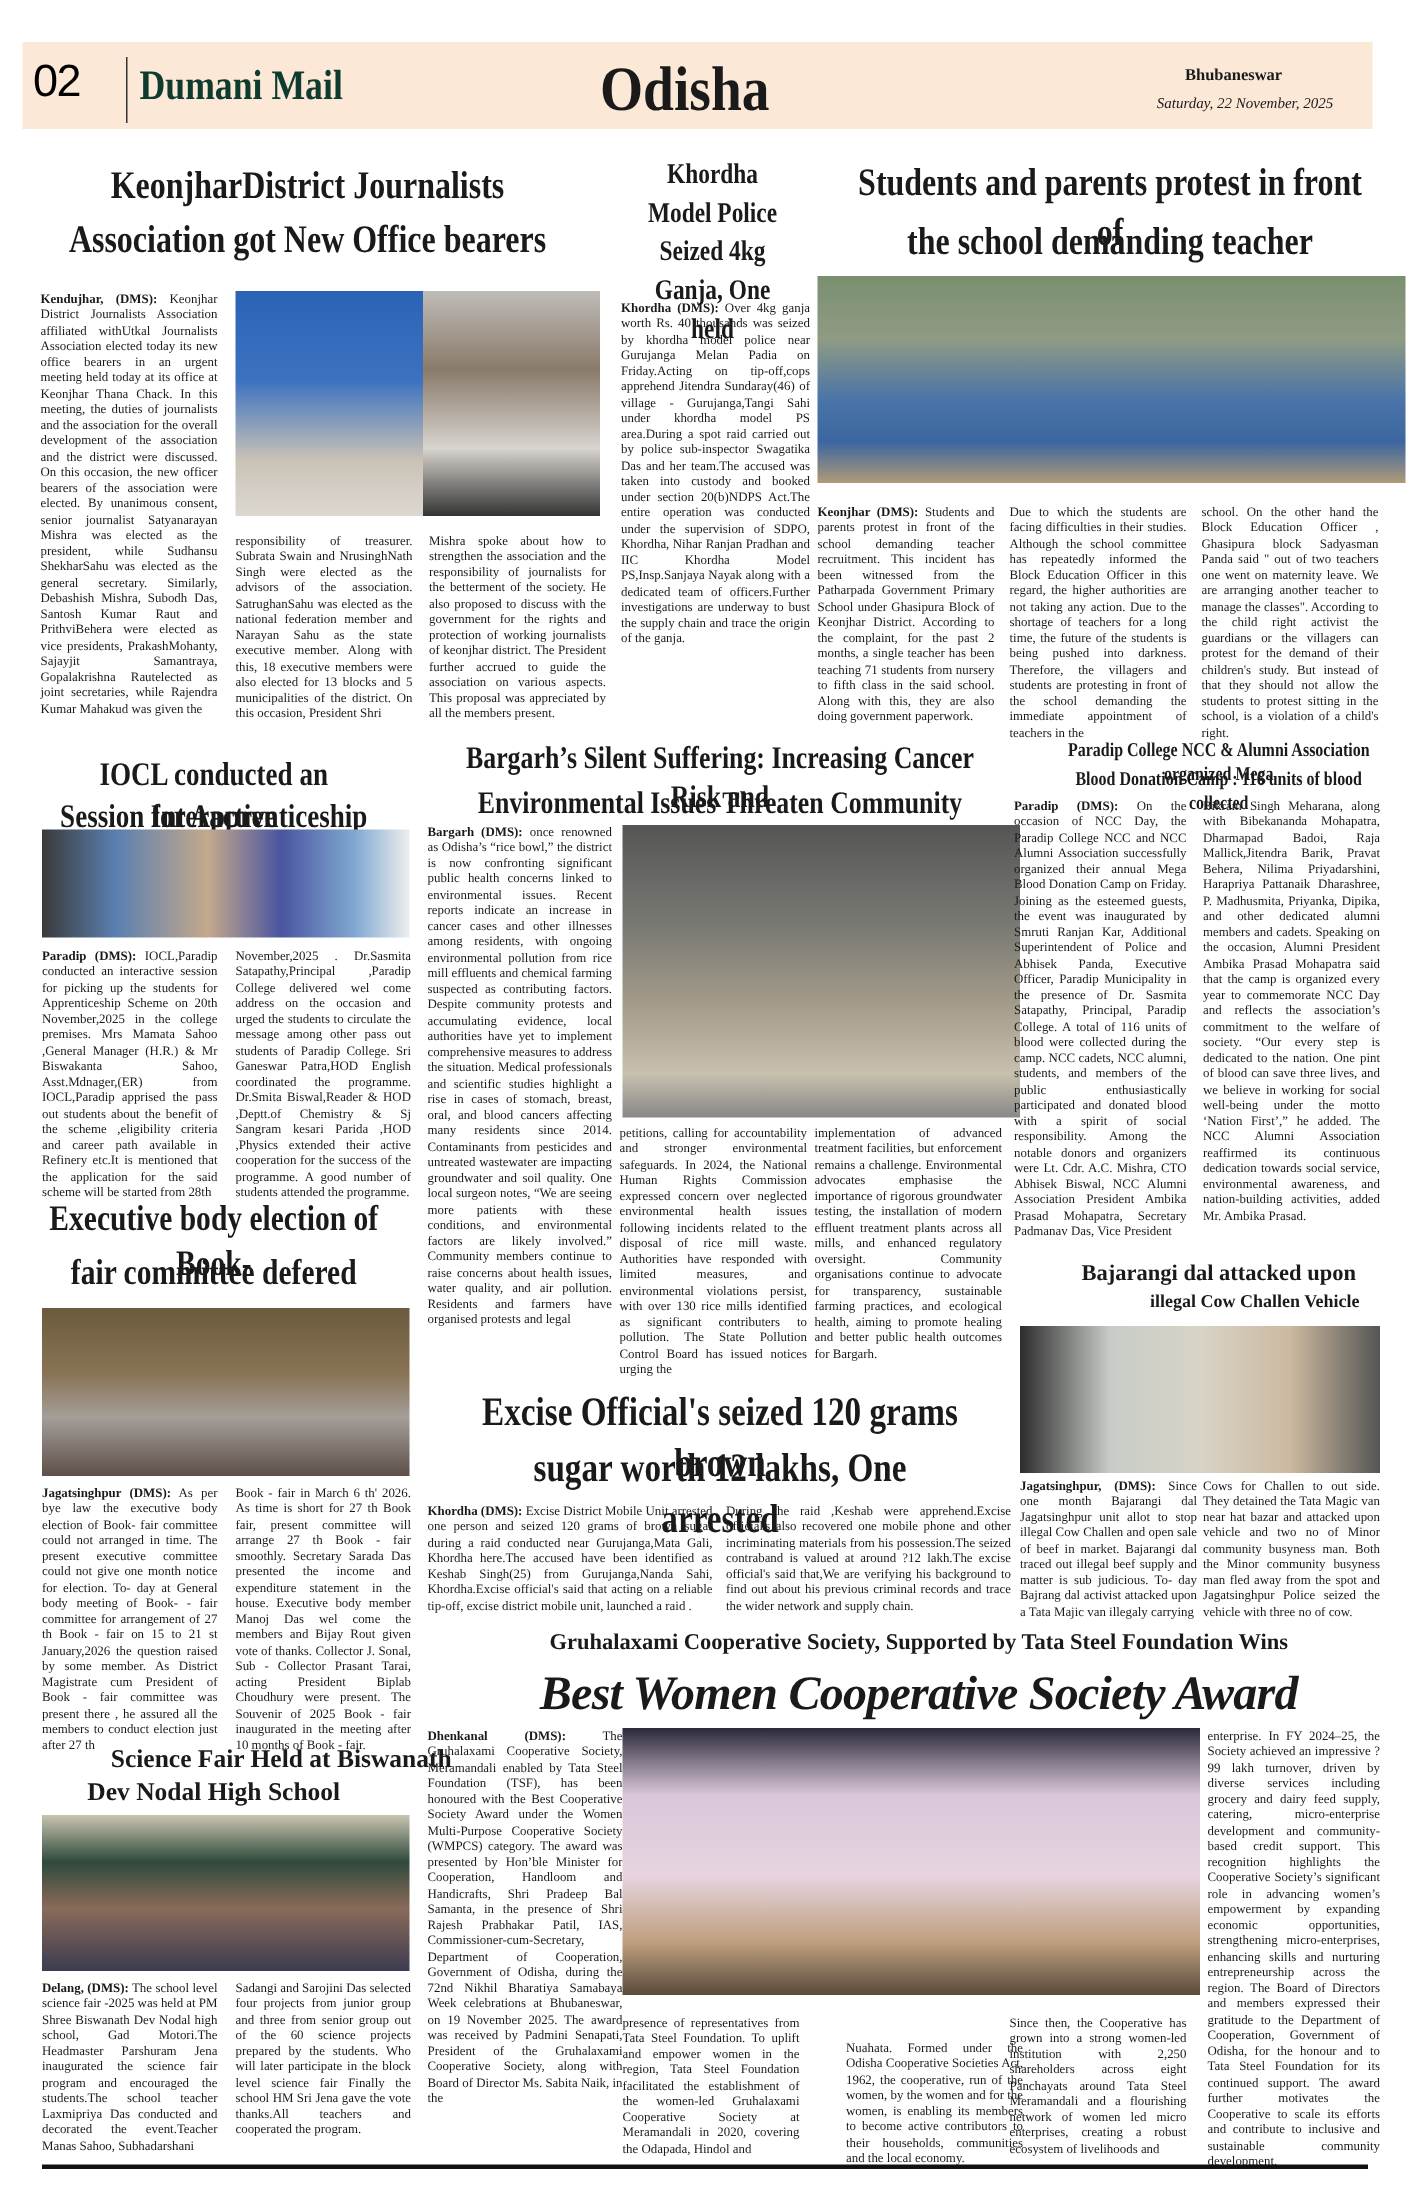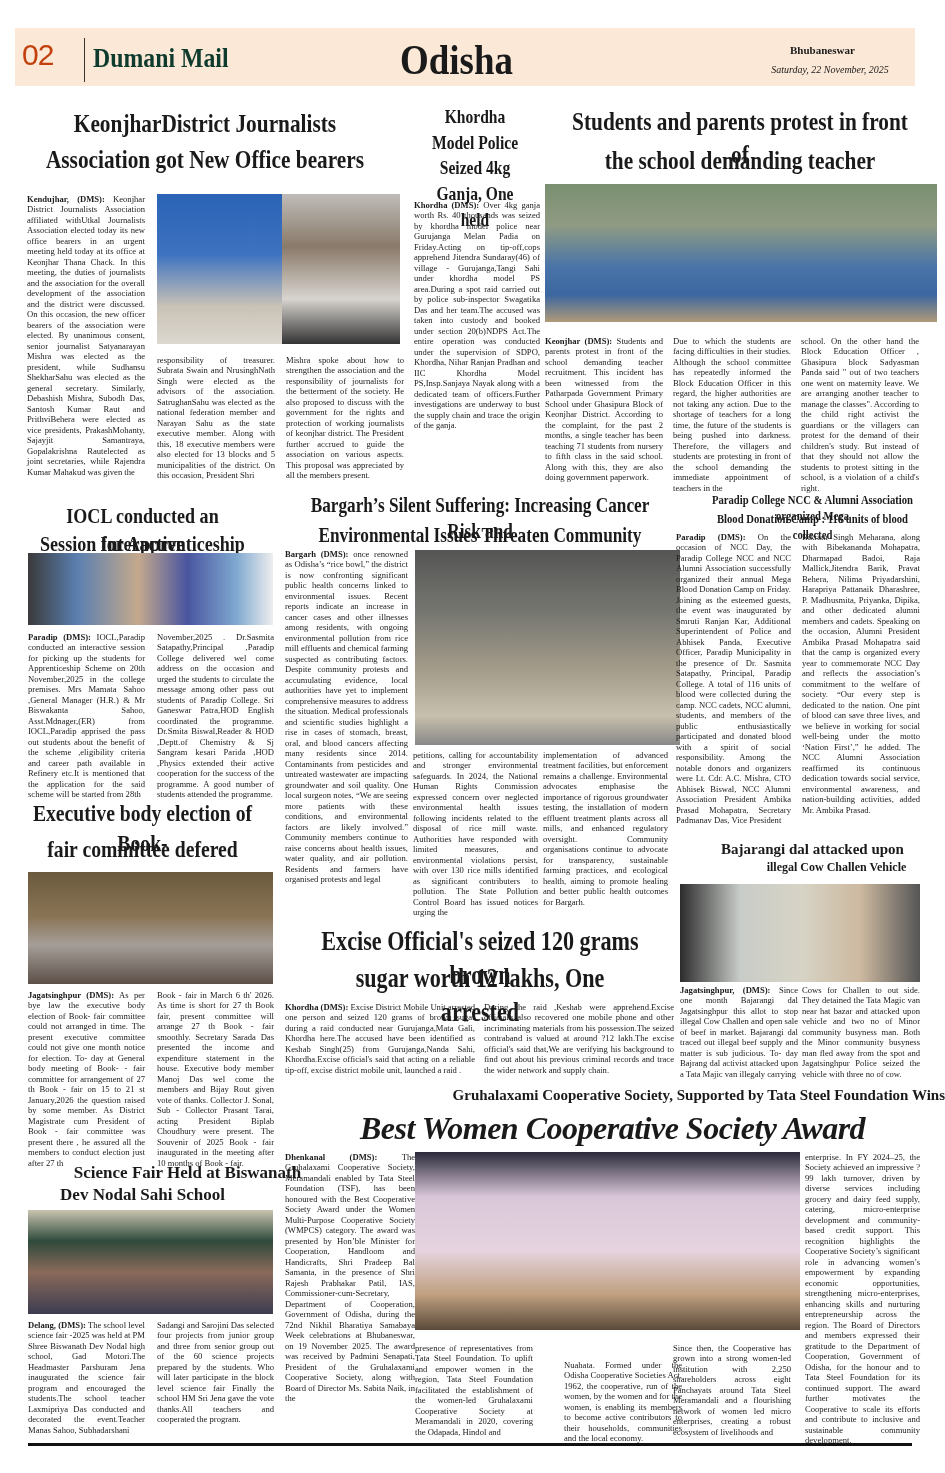--- a/index.html
+++ b/index.html
@@ -1,19 +1,19 @@
 <!DOCTYPE html>
 <html><head>
 <meta charset="utf-8">
 <style>
   * { box-sizing: border-box; margin: 0; padding: 0; }
   body { width: 945px; height: 1473px; background: #fff; font-family: "Liberation Serif", serif; color: #1a1a1a; position: relative; overflow: hidden; }
   .abs { position: absolute; }
   .masthead { left: 15px; top: 28px; width: 900px; height: 58px; background: #fbe8d6; }
-  .pg-num { left: 22px; top: 38px; font-family: "Liberation Sans", sans-serif; font-size: 30px; font-weight: 300; color: #c2410c; letter-spacing: -1px; }
+  .pg-num { left: 22px; top: 38px; font-family: "Liberation Sans", sans-serif; font-size: 30px; font-weight: 300; color: #000000; letter-spacing: -1px; }
   .mast-div { left: 84px; top: 38px; width: 1px; height: 44px; background: #333; }
   .brand { left: 93px; top: 42px; font-size: 28px; font-weight: bold; color: #0e3b2e; transform: scaleX(0.85); transform-origin: left; }
   .section { left: 400px; top: 36px; font-size: 42px; font-weight: bold; color: #1a1a1a; transform: scaleX(0.88); transform-origin: left; }
   .city { left: 790px; top: 44px; width: 120px; text-align: left; font-size: 11px; font-weight: bold; }
   .date { left: 745px; top: 64px; width: 170px; text-align: center; font-size: 10px; font-style: italic; }
   .hl { font-weight: bold; text-align: center; line-height: 1.25; color: #1a1a1a; }
   .hl-cond { transform: scaleX(0.82); transform-origin: center; }
   .body { font-size: 8.6px; line-height: 1.22; text-align: justify; }
   .body b { font-weight: bold; }
   .photo { background: #777; overflow: hidden; }
@@ -73,31 +73,31 @@
 <div class="abs body" style="left:157px;top:990px;width:117px;">Book - fair in March 6 th' 2026. As time is short for 27 th Book fair, present committee will arrange 27 th Book - fair smoothly. Secretary Sarada Das presented the income and expenditure statement in the house. Executive body member Manoj Das wel come the members and Bijay Rout given vote of thanks. Collector J. Sonal, Sub - Collector Prasant Tarai, acting President Biplab Choudhury were present. The Souvenir of 2025 Book - fair inaugurated in the meeting after 10 months of Book - fair.</div>
 
 <div class="abs hl hl-cond" style="left:280px;top:925px;width:400px;font-size:27px;">Excise Official's seized 120 grams brown</div>
 <div class="abs hl hl-cond" style="left:280px;top:962px;width:400px;font-size:27px;">sugar worth 12 lakhs, One arrested</div>
 <div class="abs body" style="left:285px;top:1002px;width:190px;"><b>Khordha (DMS):</b> <span>Excise District Mobile Unit arrested one person and seized 120 grams of brown sugar during a raid conducted near Gurujanga,Mata Gali, Khordha here.The accused have been identified as Keshab Singh(25) from Gurujanga,Nanda Sahi, Khordha.Excise official's said that acting on a reliable tip-off, excise district mobile unit, launched a raid .</span></div>
 <div class="abs body" style="left:484px;top:1002px;width:190px;">During the raid ,Keshab were apprehend.Excise official's also recovered one mobile phone and other incriminating materials from his possession.The seized contraband is valued at around ?12 lakh.The excise official's said that,We are verifying his background to find out about his previous criminal records and trace the wider network and supply chain.</div>
 
 <div class="abs hl" style="left:680px;top:840px;width:265px;font-size:15px;">Bajarangi dal attacked upon</div>
 <div class="abs hl" style="left:704px;top:860px;width:265px;font-size:12px;">illegal Cow Challen Vehicle</div>
 <div class="abs photo" style="left:680px;top:884px;width:240px;height:98px;background:linear-gradient(90deg,#2c2c2c 0%,#c8ccc8 25%,#d7d4c6 50%,#cdb9a0 75%,#555 100%);"></div>
-<div class="abs body" style="left:680px;top:985px;width:118px;"><b>Jagatsinghpur, (DMS):</b> <span>Since one month Bajarangi dal Jagatsinghpur this allot to stop illegal Cow Challen and open sale of beef in market. Bajarangi dal traced out illegal beef supply and matter is sub judicious. To- day Bajrang dal activist attacked upon a Tata Majic van illegaly carrying</span></div>
+<div class="abs body" style="left:680px;top:985px;width:118px;"><b>Jagatsinghpur, (DMS):</b> <span>Since one month Bajarangi dal Jagatsinghpur unit allot to stop illegal Cow Challen and open sale of beef in market. Bajarangi dal traced out illegal beef supply and matter is sub judicious. To- day Bajrang dal activist attacked upon a Tata Majic van illegaly carrying</span></div>
 <div class="abs body" style="left:802px;top:985px;width:118px;">Cows for Challen to out side. They detained the Tata Magic van near hat bazar and attacked upon vehicle and two no of Minor community busyness man. Both the Minor community busyness man fled away from the spot and Jagatsinghpur Police seized the vehicle with three no of cow.</div>
 
-<div class="abs hl" style="left:280px;top:1086px;width:665px;font-size:15px;text-align:right;">Gruhalaxami Cooperative Society, Supported by Tata Steel Foundation Wins</div>
+<div class="abs hl" style="left:280px;top:1086px;width:665px;font-size:15px;">Gruhalaxami Cooperative Society, Supported by Tata Steel Foundation Wins</div>
 <div class="abs hl" style="left:280px;top:1108px;width:665px;font-size:32px;letter-spacing:-0.5px;font-style:italic;">Best Women Cooperative Society Award</div>
 <div class="abs body" style="left:285px;top:1152px;width:130px;"><b>Dhenkanal (DMS):</b> <span>The Gruhalaxami Cooperative Society, Meramandali enabled by Tata Steel Foundation (TSF), has been honoured with the Best Cooperative Society Award under the Women Multi-Purpose Cooperative Society (WMPCS) category. The award was presented by Hon’ble Minister for Cooperation, Handloom and Handicrafts, Shri Pradeep Bal Samanta, in the presence of Shri Rajesh Prabhakar Patil, IAS, Commissioner-cum-Secretary, Department of Cooperation, Government of Odisha, during the 72nd Nikhil Bharatiya Samabaya Week celebrations at Bhubaneswar, on 19 November 2025. The award was received by Padmini Senapati, President of the Gruhalaxami Cooperative Society, along with Board of Director Ms. Sabita Naik, in the</span></div>
 <div class="abs photo" style="left:415px;top:1152px;width:385px;height:178px;background:linear-gradient(180deg,#2a2a3a 0%,#d9c6d8 25%,#e6d4e0 55%,#c0a080 80%,#5a4a3a 100%);"></div>
 <div class="abs body" style="left:415px;top:1343px;width:118px;">presence of representatives from Tata Steel Foundation. To uplift and empower women in the region, Tata Steel Foundation facilitated the establishment of the women-led Gruhalaxami Cooperative Society at Meramandali in 2020, covering the Odapada, Hindol and</div>
 <div class="abs body" style="left:564px;top:1343px;width:118px;margin-top:17px;">Nuahata. Formed under the Odisha Cooperative Societies Act, 1962, the cooperative, run of the women, by the women and for the women, is enabling its members to become active contributors to their households, communities and the local economy.</div>
 <div class="abs body" style="left:673px;top:1343px;width:118px;">Since then, the Cooperative has grown into a strong women-led institution with 2,250 shareholders across eight Panchayats around Tata Steel Meramandali and a flourishing network of women led micro enterprises, creating a robust ecosystem of livelihoods and</div>
 <div class="abs body" style="left:805px;top:1152px;width:115px;">enterprise. In FY 2024–25, the Society achieved an impressive ?99 lakh turnover, driven by diverse services including grocery and dairy feed supply, catering, micro-enterprise development and community-based credit support. This recognition highlights the Cooperative Society’s significant role in advancing women’s empowerment by expanding economic opportunities, strengthening micro-enterprises, enhancing skills and nurturing entrepreneurship across the region. The Board of Directors and members expressed their gratitude to the Department of Cooperation, Government of Odisha, for the honour and to Tata Steel Foundation for its continued support. The award further motivates the Cooperative to scale its efforts and contribute to inclusive and sustainable community development.</div>
 <div class="abs rule" style="left:280px;top:1443px;width:632px;"></div>
 
 <div class="abs hl" style="left:0;top:1162px;width:285px;font-size:17px;margin-left:45px;">Science Fair Held at Biswanath</div>
-<div class="abs hl" style="left:0;top:1184px;width:285px;font-size:17px;">Dev Nodal Sahi School</div>
+<div class="abs hl" style="left:0;top:1184px;width:285px;font-size:17px;">Dev Nodal High School</div>
 <div class="abs photo" style="left:28px;top:1210px;width:245px;height:104px;background:linear-gradient(180deg,#c9c4b0 0%,#2f4a3c 30%,#8a6a5a 60%,#3c3c50 100%);"></div>
 <div class="abs body" style="left:28px;top:1320px;width:117px;"><b>Delang, (DMS):</b> <span>The school level science fair -2025 was held at PM Shree Biswanath Dev Nodal high school, Gad Motori.The Headmaster Parshuram Jena inaugurated the science fair program and encouraged the students.The school teacher Laxmipriya Das conducted and decorated the event.Teacher Manas Sahoo, Subhadarshani</span></div>
 <div class="abs body" style="left:157px;top:1320px;width:117px;">Sadangi and Sarojini Das selected four projects from junior group and three from senior group out of the 60 science projects prepared by the students. Who will later participate in the block level science fair Finally the school HM Sri Jena gave the vote thanks.All teachers and cooperated the program.</div>
 <div class="abs rule" style="left:28px;top:1443px;width:252px;"></div>
 
 </body></html>

